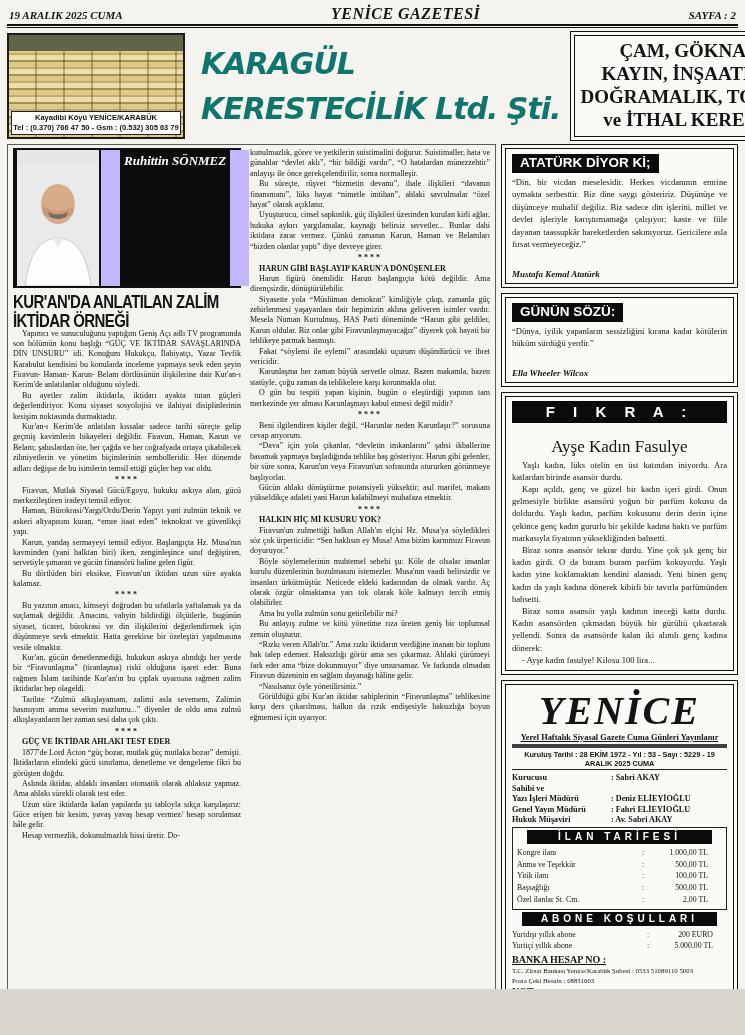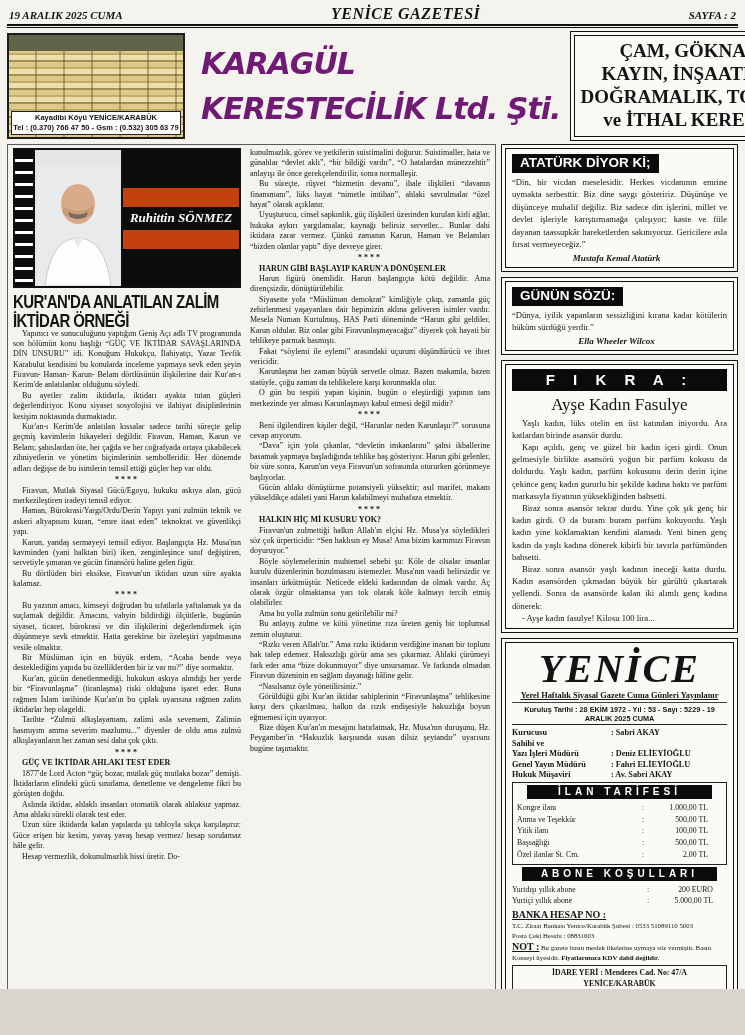--- a/index.html
+++ b/index.html
@@ -16,62 +16,62 @@
   .ad-row{display:flex;gap:10px;height:110px;margin-bottom:3px;}
   .ad-karagul{flex:1;display:flex;gap:16px;align-items:center;}
   .ad-photo{position:relative;width:178px;height:106px;border:2px solid #1d1d1d;box-sizing:border-box;
             background:
               linear-gradient(180deg,#606549 0 16px,rgba(0,0,0,0) 16px),
               repeating-linear-gradient(90deg,rgba(92,70,28,0) 0 26px,rgba(92,70,28,.38) 26px 28px),
               repeating-linear-gradient(0deg,#dcc98c 0 5px,#a78f4e 5px 7px,#ecdfae 7px 12px,#c4ac67 12px 14px);}
   .ad-captions{position:absolute;left:2px;right:2px;bottom:2px;background:#fdfdfb;border:1px solid #222;
                font:bold 7.5px "Liberation Sans",sans-serif;text-align:center;line-height:1.35;padding:1px 0;}
   .ad-name{flex:1;font:bold italic 30px "DejaVu Sans",sans-serif;letter-spacing:-1px;
-           line-height:1.5;color:#701a75;white-space:nowrap;}
+           line-height:1.5;color:#0f766e;white-space:nowrap;}
   .dbox{border:1.5px solid #111;padding:3px;background:#fbfaf7;box-sizing:border-box;}
   .dbox-inner{border:1px solid #111;padding:4px 5px;box-sizing:border-box;height:100%;}
   .ad-products{width:243px;}
   .ad-products .dbox-inner{display:flex;flex-direction:column;justify-content:center;}
   .prod-line{font:bold 19px "Liberation Serif",serif;text-align:center;line-height:1.2;white-space:nowrap;}
   
   .main{display:flex;gap:5px;align-items:flex-start;}
   .article-frame{border:1px solid #5a5a5a;padding:3px 5px;display:flex;gap:9px;width:489px;box-sizing:border-box;height:885px;overflow:hidden;}
   .col1{width:228px;}
   .col2{flex:1;}
   
   .author-box{display:flex;height:136px;border:2px solid #101010;background:#fff;}
   .a-stripes{width:18px;background:repeating-linear-gradient(180deg,#0c0c0c 0 9px,#fff 9px 12px);}
   .a-photo{width:86px;background:#e4e6e8;display:flex;align-items:flex-end;justify-content:center;border-left:2px solid #101010;border-right:2px solid #101010;}
-  .a-bars{flex:1;display:flex;flex-direction:column;gap:19px;background:#c2410c;}
+  .a-bars{flex:1;display:flex;flex-direction:row;gap:19px;background:#c4b5fd;}
   .a-bar{flex:1;background:#0c0c0c;}
   .a-name{background:#0c0c0c;color:#fff;font:bold italic 13px "Liberation Serif",serif;
           text-align:center;padding:3px 4px 4px;white-space:nowrap;}
   .headline{font:bold 15px "Liberation Sans",sans-serif;letter-spacing:-.6px;line-height:1.05;
             margin:5px 0 4px;transform:scaleY(1.18);transform-origin:left top;}
   
   .atext{font:8px/1.3 "Liberation Serif",serif;text-align:justify;}
   .atext p{margin:0;text-indent:9px;}
   .atext p.cont{text-indent:0;}
   .atext p.sub{font-weight:bold;}
   .sep{text-align:center;font-weight:bold;letter-spacing:2px;font-size:8px;line-height:1.2;margin:1px 0;text-indent:0;}
   
   .rail{width:237px;display:flex;flex-direction:column;gap:5px;}
   .railbox .dbox-inner{padding:4px 6px;}
   .bar-title{display:inline-block;background:#0b0b0b;color:#fff;
              font:bold 13.5px "Liberation Sans",sans-serif;padding:1px 8px 3px;margin-bottom:3px;}
   .quote{font:8.6px/1.45 "Liberation Serif",serif;text-align:justify;}
-  .signature{text-align:center;font:bold italic 9px "Liberation Serif",serif;margin-top:2px;padding-right:6px;}
+  .signature{text-align:left;font:bold italic 9px "Liberation Serif",serif;margin-top:18px;padding-right:6px;}
   .fikra-bar{background:#0b0b0b;color:#fff;text-align:center;font:bold 15px "Liberation Sans",sans-serif;
-             letter-spacing:7px;padding:2px 8px 3px;margin-bottom:4px;}
+             letter-spacing:7px;padding:2px 8px 3px;margin-bottom:14px;}
   .fikra-title{text-align:center;font:17px "Liberation Serif",serif;margin:1px 0 2px;}
   .fikra-text p{margin:0;text-indent:10px;font:8.6px/1.42 "Liberation Serif",serif;text-align:justify;}
   
   .mast-logo{text-align:center;font:bold italic 40px "Liberation Serif",serif;letter-spacing:2px;line-height:1.0;margin-top:2px;}
   .mast-sub{text-align:center;font:bold 8.4px "Liberation Serif",serif;margin-top:2px;text-decoration:underline;}
-  .mast-founding{text-align:center;font:bold 7.3px "Liberation Sans",sans-serif;border-top:1px solid #404040;border-bottom:1px solid #222;padding:1.5px 0;margin:2px 0 3px;}
+  .mast-founding{text-align:center;font:bold 7.3px "Liberation Sans",sans-serif;border-top:4px solid #404040;border-bottom:1px solid #222;padding:1.5px 0;margin:2px 0 3px;}
   .staff{display:grid;grid-template-columns:95px 1fr;font:bold 8.2px "Liberation Serif",serif;row-gap:1.5px;column-gap:4px;}
   .inbox{border:1px solid #222;margin:3px 0 2px;padding:2px 4px 3px;}
   .tbl-title{background:#0b0b0b;color:#fff;text-align:center;font:bold 10px "Liberation Sans",sans-serif;
              letter-spacing:4px;padding:1px 0 2px;margin:0 10px 3px;}
   .trow{display:grid;grid-template-columns:1fr 8px 72px;font:7.8px "Liberation Serif",serif;line-height:1.5;}
   .trow .v{text-align:right;padding-right:14px;}
   .bank{font:6.8px/1.35 "Liberation Serif",serif;margin-top:1px;}
   .bank .hd{font-weight:bold;text-decoration:underline;font-size:10px;}
   .bank .b{font-weight:bold;}
   .idare{border:1px solid #222;margin-top:3px;padding:2px 3px;text-align:center;}
@@ -141,21 +141,20 @@
             <p class="apar">Yapımcı ve sunuculuğunu yaptığım Geniş Açı adlı TV programında son bölümün konu başlığı “GÜÇ VE İKTİDAR SAVAŞLARINDA DİN UNSURU” idi. Konuğum Hukukçu, İlahiyatçı, Yazar Tevfik Karabulut kendisini bu konularda inceleme yapmaya sevk eden şeyin Firavun- Haman- Karun- Belam dörtlüsünün ilişkilerine dair Kur'an-ı Kerim'de anlatılanlar olduğunu söyledi.</p>
             <p class="apar">Bu ayetler zalim iktidarla, iktidarı ayakta tutan güçleri değerlendiriyor. Konu siyaset sosyolojisi ve ilahiyat disiplinlerinin kesişim noktasında durmaktadır.</p>
             <p class="apar">Kur'an-ı Kerim'de anlatılan kıssalar sadece tarihi süreçte gelip geçmiş kavimlerin hikayeleri değildir. Firavun, Haman, Karun ve Belam; şahıslardan öte, her çağda ve her coğrafyada ortaya çıkabilecek zihniyetlerin ve yönetim biçimlerinin sembolleridir. Her dönemde adları değişse de bu isimlerin temsil ettiği güçler hep var oldu.</p>
             <div class="sep">****</div>
             <p class="apar">Firavun, Mutlak Siyasal Gücü/Egoyu, hukuku askıya alan, gücü merkezileştiren iradeyi temsil ediyor.</p>
             <p class="apar">Haman, Bürokrasi/Yargı/Ordu/Derin Yapıyı yani zulmün teknik ve askeri altyapısını kuran, “emre itaat eden” teknokrat ve güvenlikçi yapı.</p>
             <p class="apar">Karun, yandaş sermayeyi temsil ediyor. Başlangıçta Hz. Musa'nın kavminden (yani halktan biri) iken, zenginleşince sınıf değiştiren, servetiyle şımaran ve gücün finansörü haline gelen figür.</p>
             <p class="apar">Bu dörtlüden biri eksikse, Firavun'un iktidarı uzun süre ayakta kalamaz.</p>
             <div class="sep">****</div>
             <p class="apar">Bu yazının amacı, kimseyi doğrudan bu sıfatlarla yaftalamak ya da suçlamak değildir. Amacım, vahyin bildirdiği ölçütlerle, bugünün siyaset, ticaret, bürokrasi ve din ilişkilerini değerlendirmek için düşünmeye sevk etmektir. Hatta gerekirse bir özeleştiri yapılmasına vesile olmaktır.</p>
-            <p class="apar">Bir Müslüman için en büyük erdem, “Acaba bende veya desteklediğim yapıda bu özelliklerden bir iz var mı?” diye sormaktır.</p>
             <p class="apar">Kur'an, gücün denetlenmediği, hukukun askıya alındığı her yerde bir “Firavunlaşma” (tiranlaşma) riski olduğuna işaret eder. Buna rağmen İslam tarihinde Kur'an'ın bu çıplak uyarısına rağmen zalim iktidarlar hep olageldi.</p>
             <p class="apar">Tarihte “Zulmü alkışlayamam, zalimi asla sevemem, Zalimin hasmıyım amma severim mazlumu...” diyenler de oldu ama zulmü alkışlayanların her zaman sesi daha çok çıktı.</p>
             <div class="sep">****</div>
             <p class="apar sub">GÜÇ VE İKTİDAR AHLAKI TEST EDER</p>
             <p class="apar">1877'de Lord Acton “güç bozar, mutlak güç mutlaka bozar” demişti. İktidarların elindeki gücü sınırlama, denetleme ve dengeleme fikri bu görüşten doğdu.</p>
             <p class="apar">Aslında iktidar, ahlaklı insanları otomatik olarak ahlaksız yapmaz. Ama ahlakı sürekli olarak test eder.</p>
             <p class="apar">Uzun süre iktidarda kalan yapılarda şu tabloyla sıkça karşılaşırız: Güce erişen bir kesim, yavaş yavaş hesap vermez/ hesap sorulamaz hâle gelir.</p>
             <p class="apar">Hesap vermezlik, dokunulmazlık hissi üretir. Do-</p>
           </div>
       </div>
@@ -177,21 +176,20 @@
             <p class="apar">Gücün ahlakı dönüştürme potansiyeli yüksektir; asıl marifet, makam yükseldikçe adaleti yani Harun kalabilmeyi muhafaza etmektir.</p>
             <div class="sep">****</div>
             <p class="apar sub">HALKIN HİÇ Mİ KUSURU YOK?</p>
             <p class="apar">Firavun'un zulmettiği halkın Allah'ın elçisi Hz. Musa'ya söyledikleri söz çok ürperticidir: “Sen haklısın ey Musa! Ama bizim karnımızı Firavun doyuruyor.”</p>
             <p class="apar">Böyle söylemelerinin muhtemel sebebi şu: Köle de olsalar insanlar kurulu düzenlerinin bozulmasını istemezler. Musa'nın vaadi belirsizdir ve insanları ürkütmüştür. Neticede eldeki kadarından da olmak vardır. Aç olarak özgür olmaktansa yarı tok olarak köle kalmayı tercih etmiş olabilirler.</p>
             <p class="apar">Ama bu yolla zulmün sonu getirilebilir mi?</p>
             <p class="apar">Bu anlayış zulme ve kötü yönetime rıza üreten geniş bir toplumsal zemin oluşturur.</p>
             <p class="apar">“Rızkı veren Allah'tır.” Ama rızkı iktidarın verdiğine inanan bir toplum hak talep edemez. Haksızlığı görür ama ses çıkarmaz. Ahlaki çürümeyi fark eder ama “bize dokunmuyor” diye umursamaz. Ve farkında olmadan Firavun düzeninin en sağlam dayanağı hâline gelir.</p>
             <p class="apar">“Nasılsanız öyle yönetilirsiniz.”</p>
             <p class="apar">Görüldüğü gibi Kur'an iktidar sahiplerinin “Firavunlaşma” tehlikesine karşı ders çıkarılması, halkın da rızık endişesiyle haksızlığa boyun eğmemesi için uyarıyor.</p>
-            <p class="apar">Bize düşen Kur'an'ın mesajını hatırlatmak, Hz. Musa'nın duruşunu, Hz. Peygamber'in “Haksızlık karşısında susan dilsiz şeytandır” uyarısını bugüne taşımaktır.</p>
           </div>
       </div>
     </div>
 
     <div class="rail">
 
       <div class="dbox railbox">
         <div class="dbox-inner">
           <div class="bar-title">ATATÜRK DİYOR Kİ;</div>
           <div class="quote">“Din, bir vicdan meselesidir. Herkes vicdanının emrine uymakta serbesttir. Biz dine saygı gösteririz. Düşünüşe ve düşünceye muhalif değiliz. Biz sadece din işlerini, millet ve devlet işleriyle karıştırmamağa çalışıyor; kaste ve fiile dayanan taassupkâr hareketlerden sakınıyoruz. Gericilere asla fırsat vermeyeceğiz.”</div>

